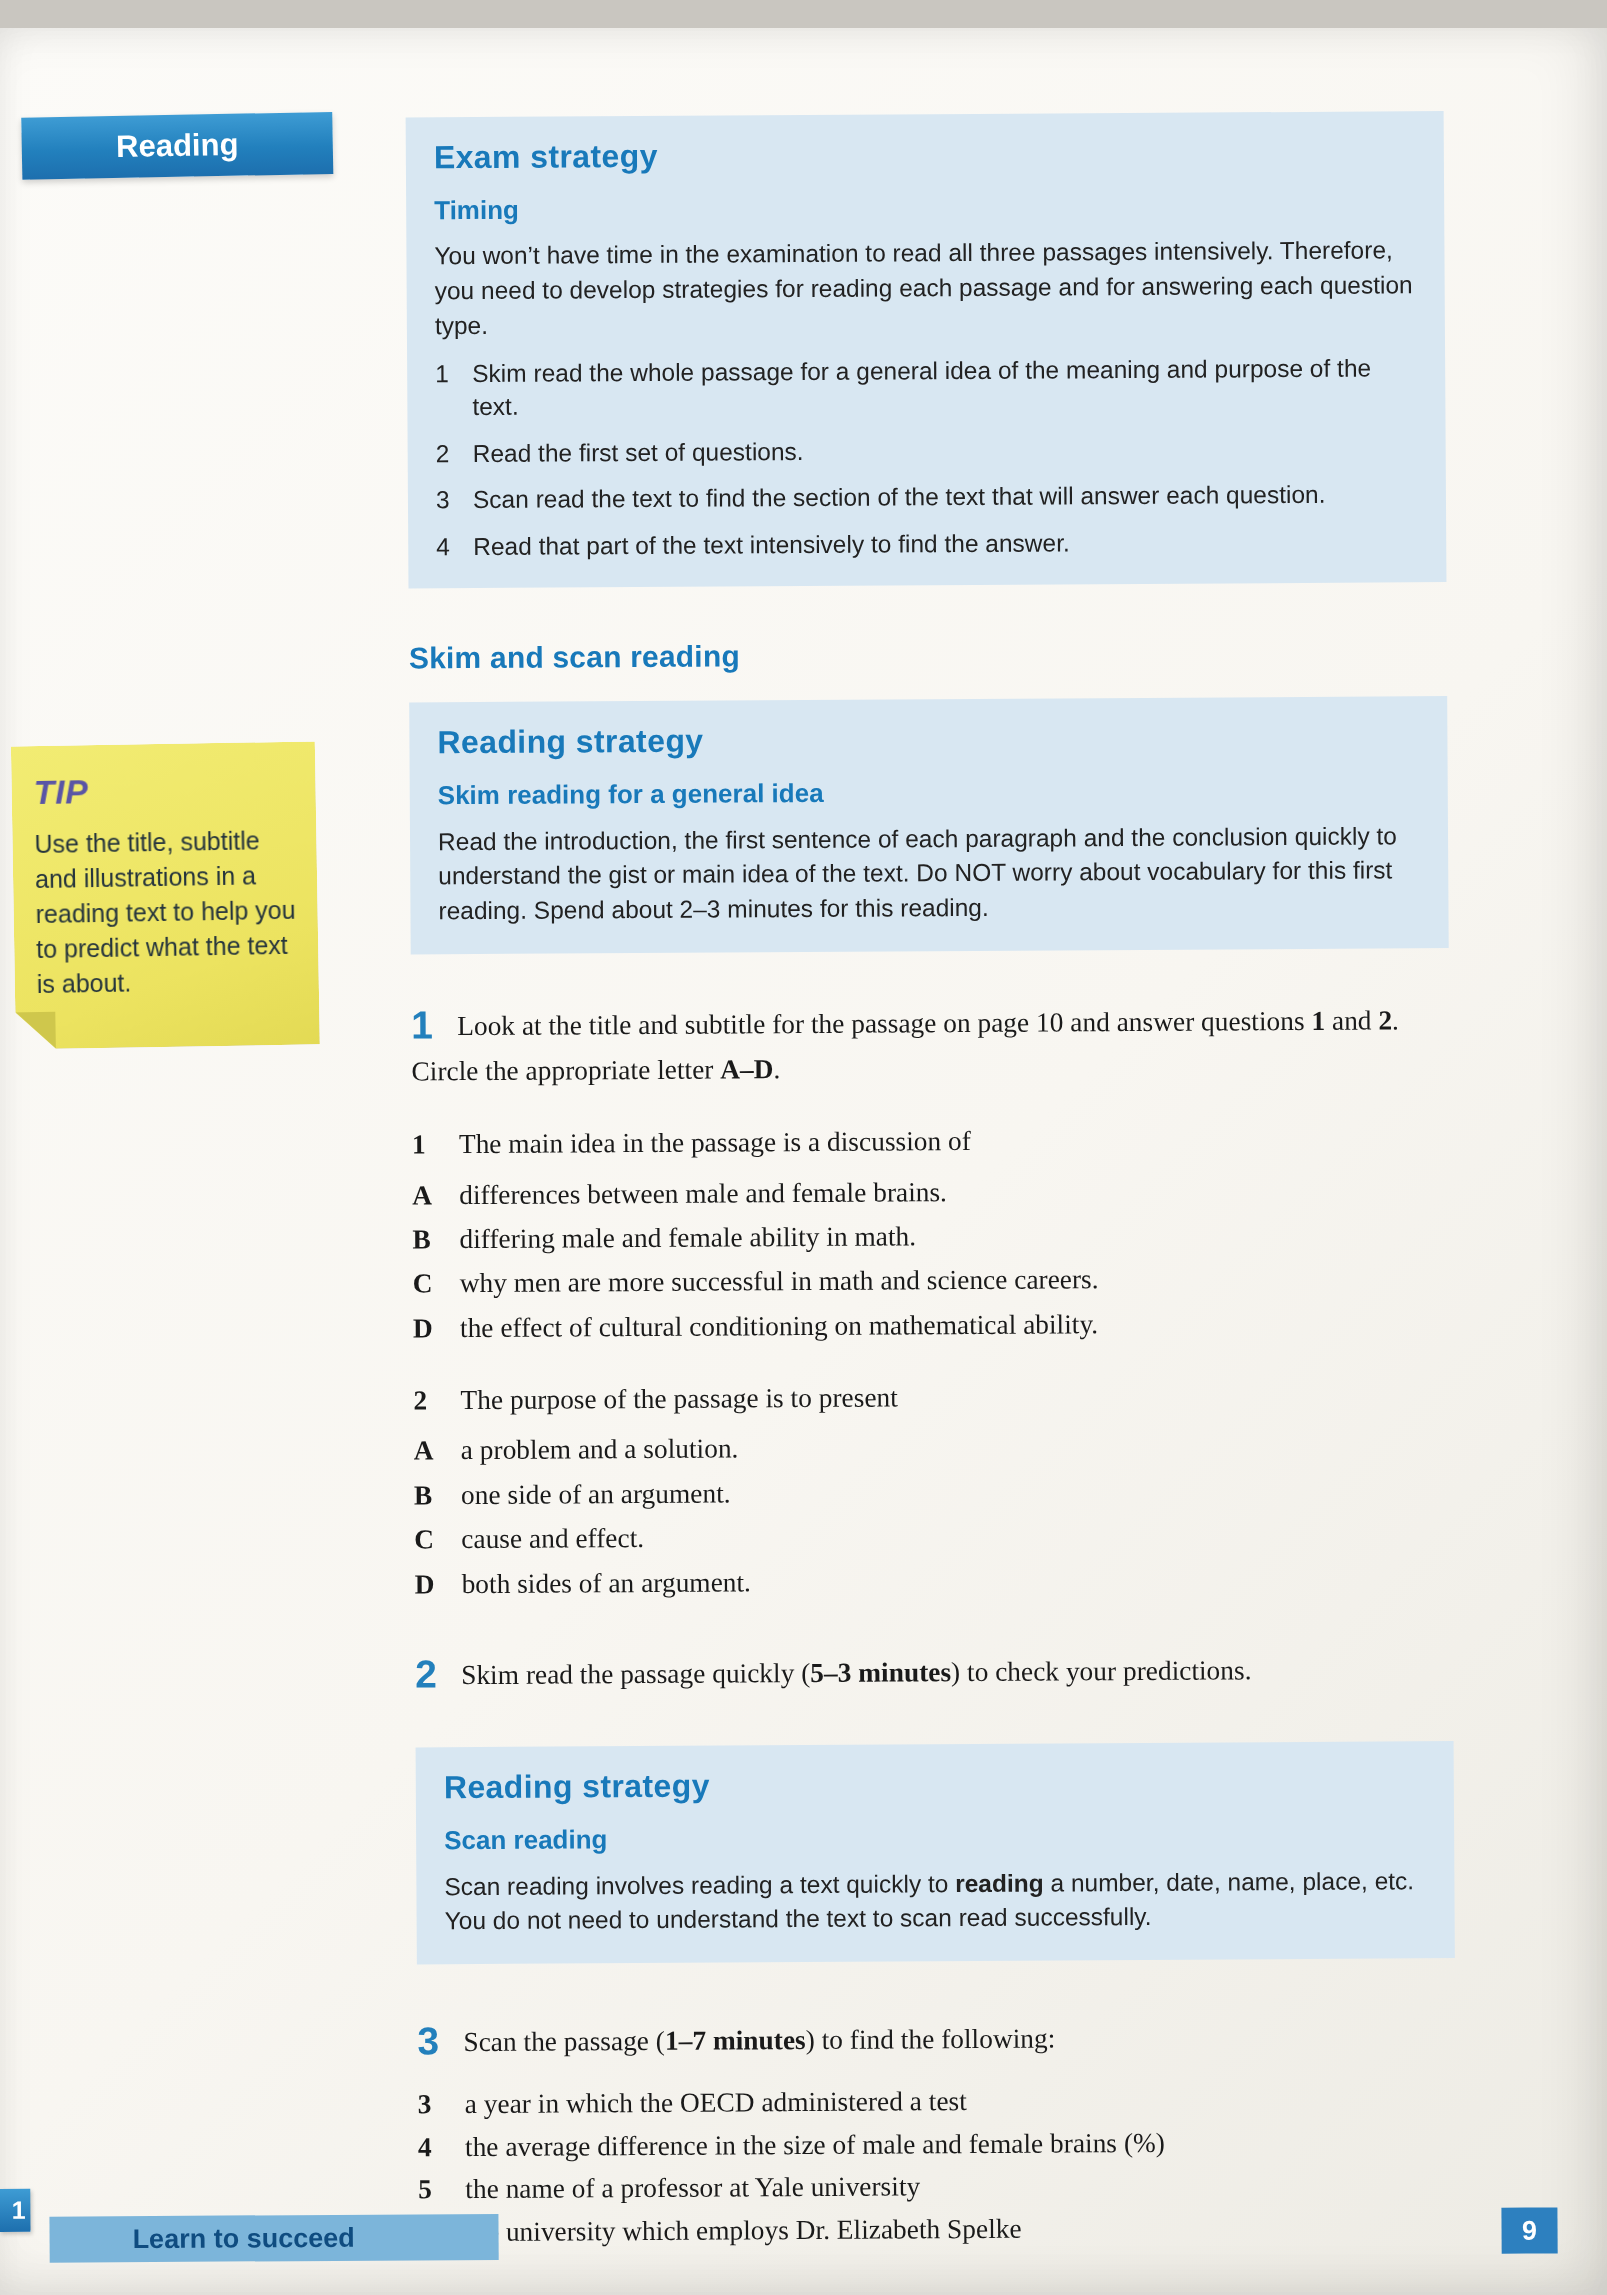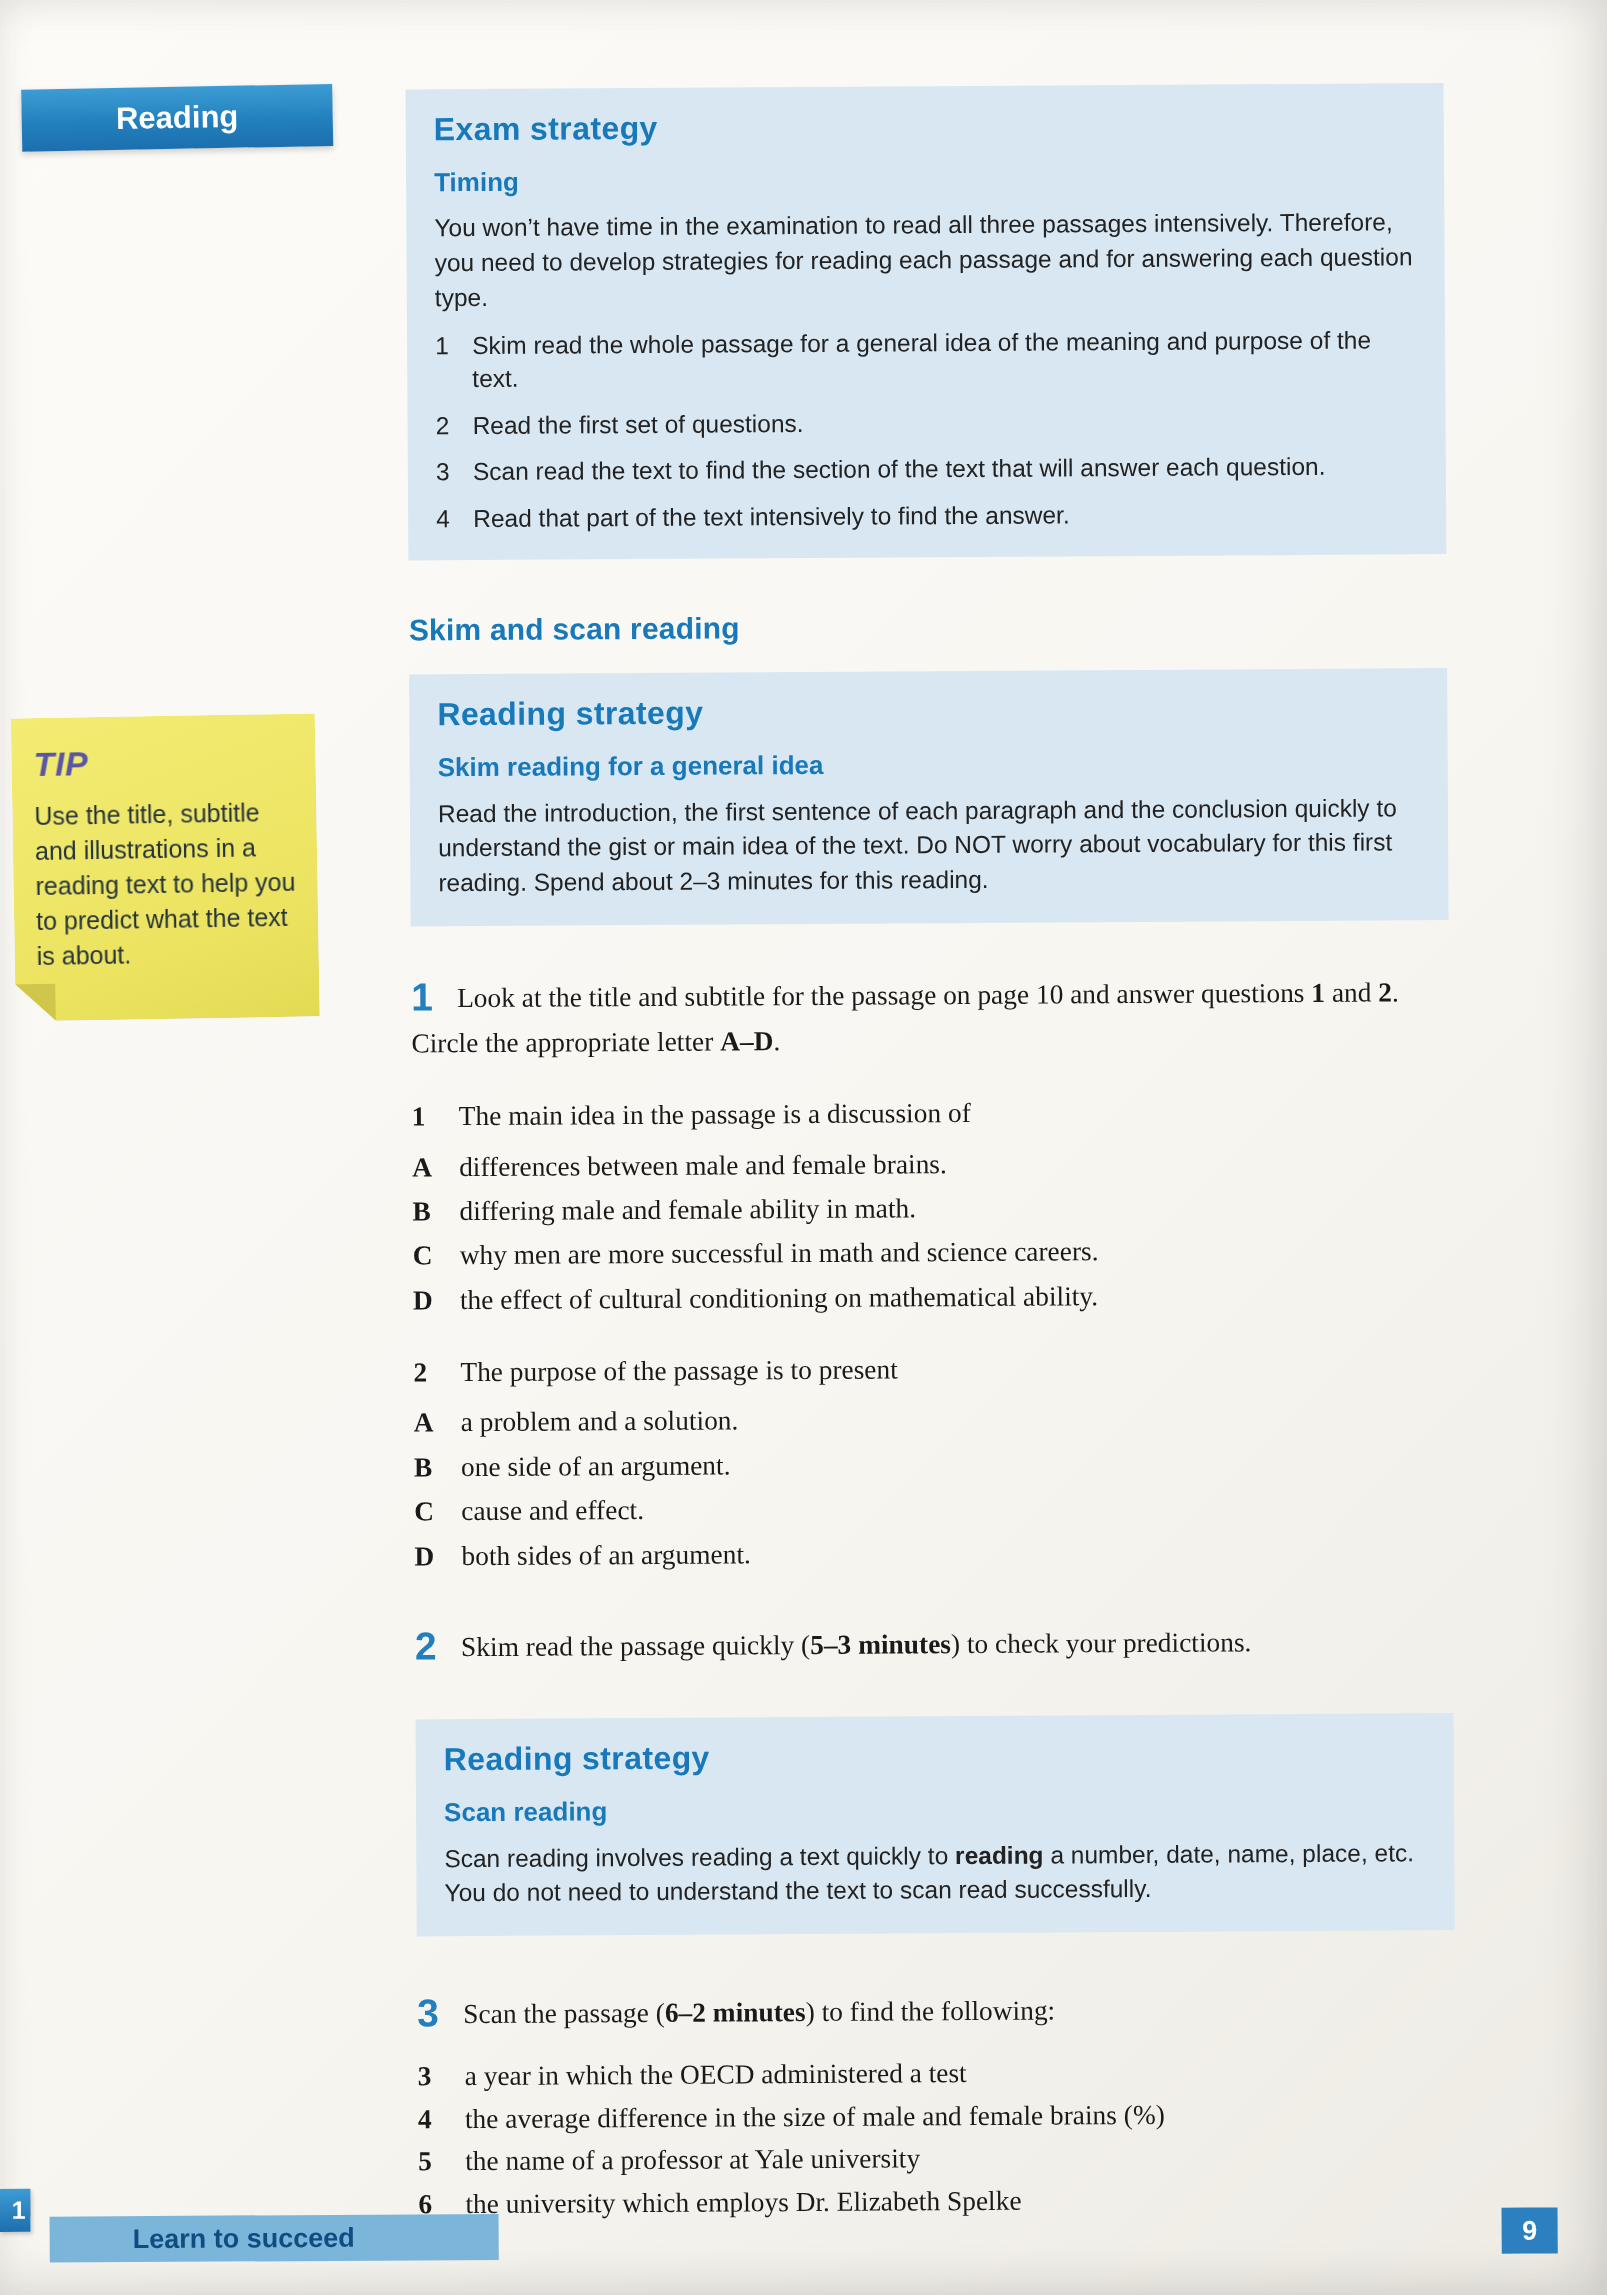--- a/index.html
+++ b/index.html
@@ -7,20 +7,21 @@
   body {
     background:#c9c6c0;
     font-family:"Liberation Sans", sans-serif;
     overflow:hidden;
     position:relative;
   }
   .page {
     position:absolute; inset:0;
     background:linear-gradient(135deg,#fcfbf8 0%,#f8f6f1 55%,#edebe4 100%);
     box-shadow:inset -25px 0 52px rgba(0,0,0,.07), inset 0 -19px 44px rgba(0,0,0,.05), inset 0 7.4px 30px rgba(0,0,0,.03);
+    margin-top:28px;
   }
   .rot { position:absolute; inset:0; transform:rotate(-0.35deg); }
 
   
   .reading-header {
     position:absolute; left:28px; top:83px; width:311px; height:62px;
     background:linear-gradient(180deg,#3e9cd4 0%,#2280bd 55%,#1d6fae 100%);
     display:flex; align-items:center; justify-content:center;
     color:#fff; font-weight:bold; font-size:31px;
     transform:rotate(-0.7deg);
@@ -224,21 +225,21 @@
       <div class="panel scan">
         <div class="panel-title">Reading strategy</div>
         <div class="panel-sub">Scan reading</div>
         <p class="panel-body">
           <span>Scan reading involves reading a text quickly to </span><b>reading</b><span> a number, date, name, place, etc. You do not need to understand the text to scan read successfully.</span>
         </p>
       </div>
 
       <div class="exercise ex3">
         <p class="ex-first">
-          <span class="ex-num">3</span><span>Scan the passage (</span><b>6–2 minutes</b><span>) to find the following:</span>
+          <span class="ex-num">3</span><span>Scan the passage (</span><b>1–7 minutes</b><span>) to find the following:</span>
         </p>
         <div class="items">
           <div class="item">
             <span class="marker">3</span>
             <span>a year in which the OECD administered a test</span>
           </div>
           <div class="item">
             <span class="marker">4</span>
             <span>the average difference in the size of male and female brains (%)</span>
           </div>

